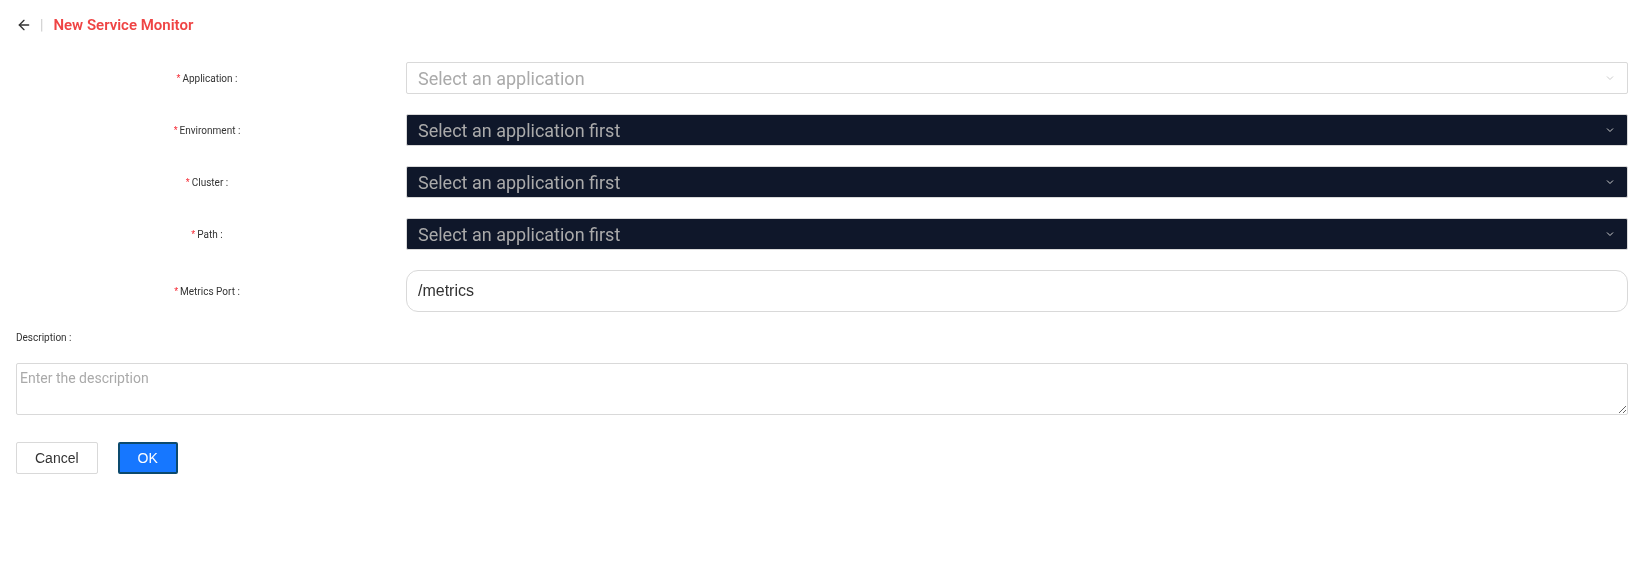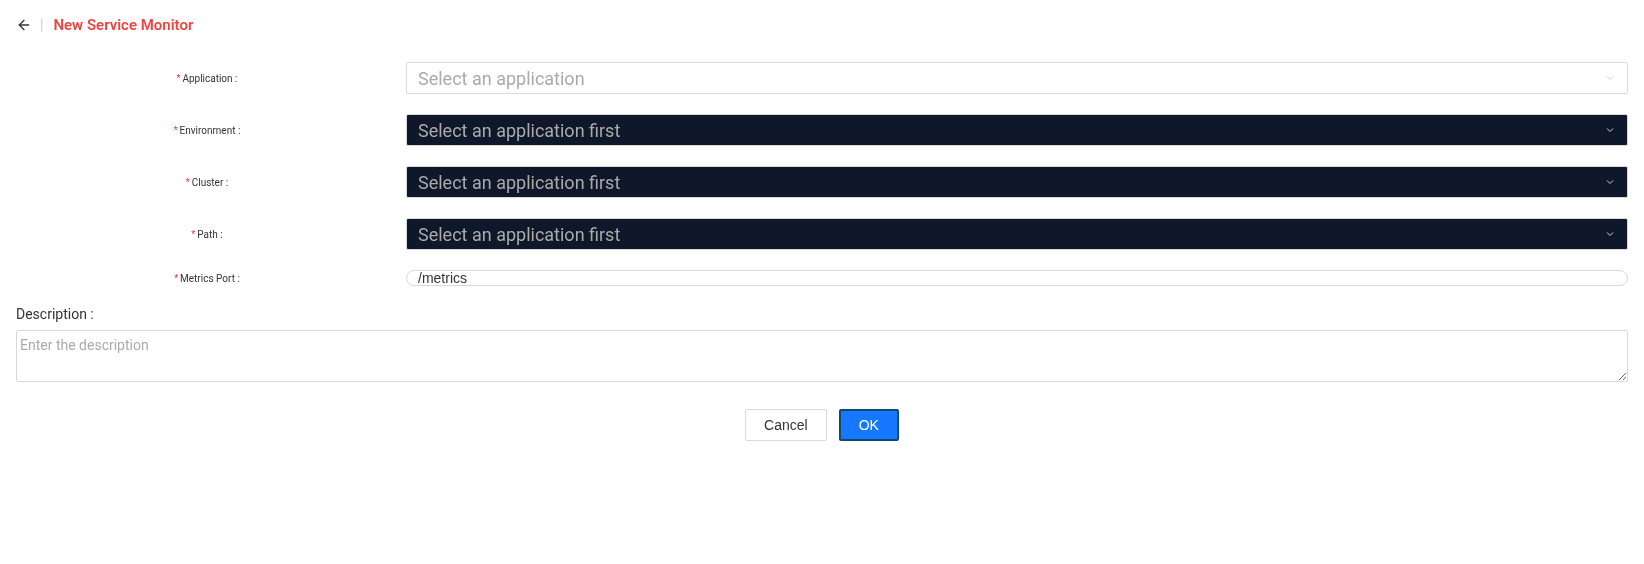--- a/index.html
+++ b/index.html
@@ -85,56 +85,55 @@
       right: 11px;
       top: 50%;
       transform: translateY(-50%);
       display: inline-flex;
       color: #ccc;
     }
     .input-text {
       flex: 1;
       border: 1px solid #d9d9d9;
       border-radius: 12px;
-      height: 16px;
+      height: 42px;
       padding: 0 11px;
-      font-size: 14px;
+      font-size: 16px;
       color: #333;
       background: #fff;
       outline: none;
     }
     .textarea-wrapper {
       margin-bottom: 20px;
     }
     .textarea-label {
-      font-size: 14px;
-      color: #333;
-      margin-bottom: 8px;
+      font-size: 10px;
+      color: #333;
+      margin-bottom: 20px;
       display: block;
     }
     .textarea {
       width: 100%;
       border: 1px solid #d9d9d9;
       border-radius: 2px;
       padding: 6px 3px;
       font-size: 14px;
       color: #333;
       font-family: inherit;
       resize: both;
       min-height: 52px;
       height: 52px;
       outline: none;
     }
     .textarea::placeholder {
       color: #aaa;
     }
     .button-row {
       display: flex;
-      justify-content: center;
-      gap: 12px;
+      gap: 20px;
       margin-top: 24px;
     }
     .btn {
       height: 32px;
       padding: 0 18px;
       border-radius: 2px;
       font-size: 14px;
       cursor: pointer;
       outline: none;
       display: inline-flex;

